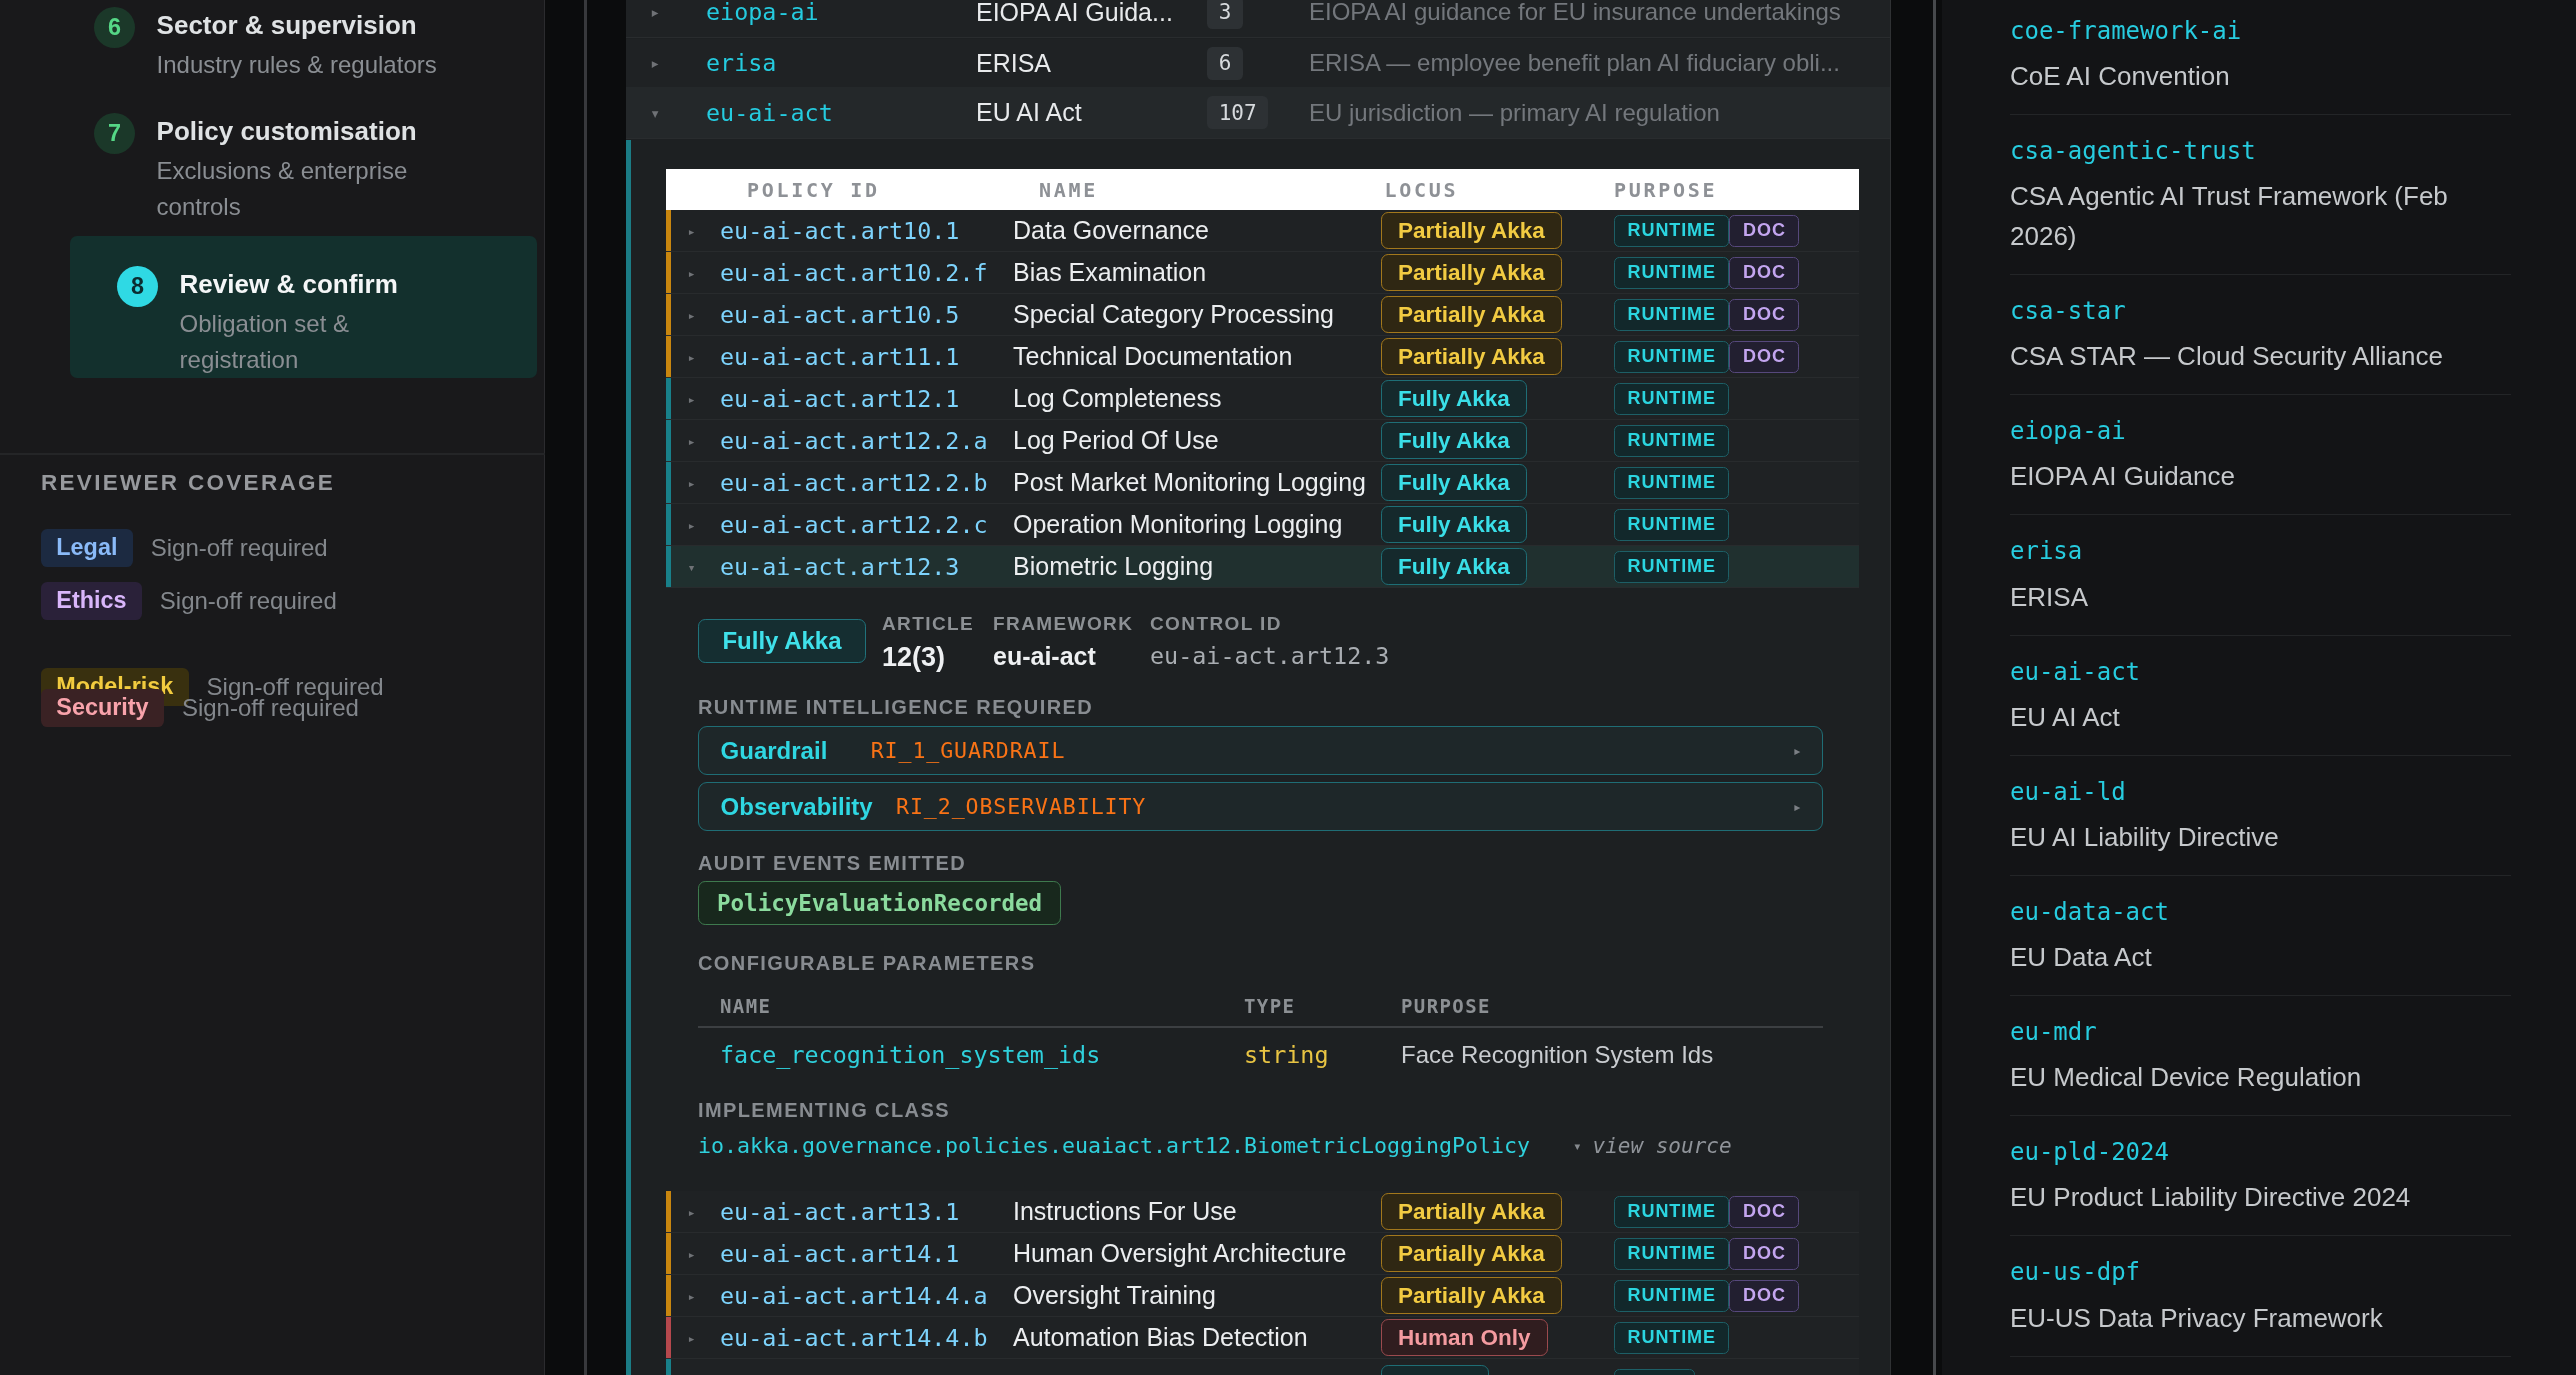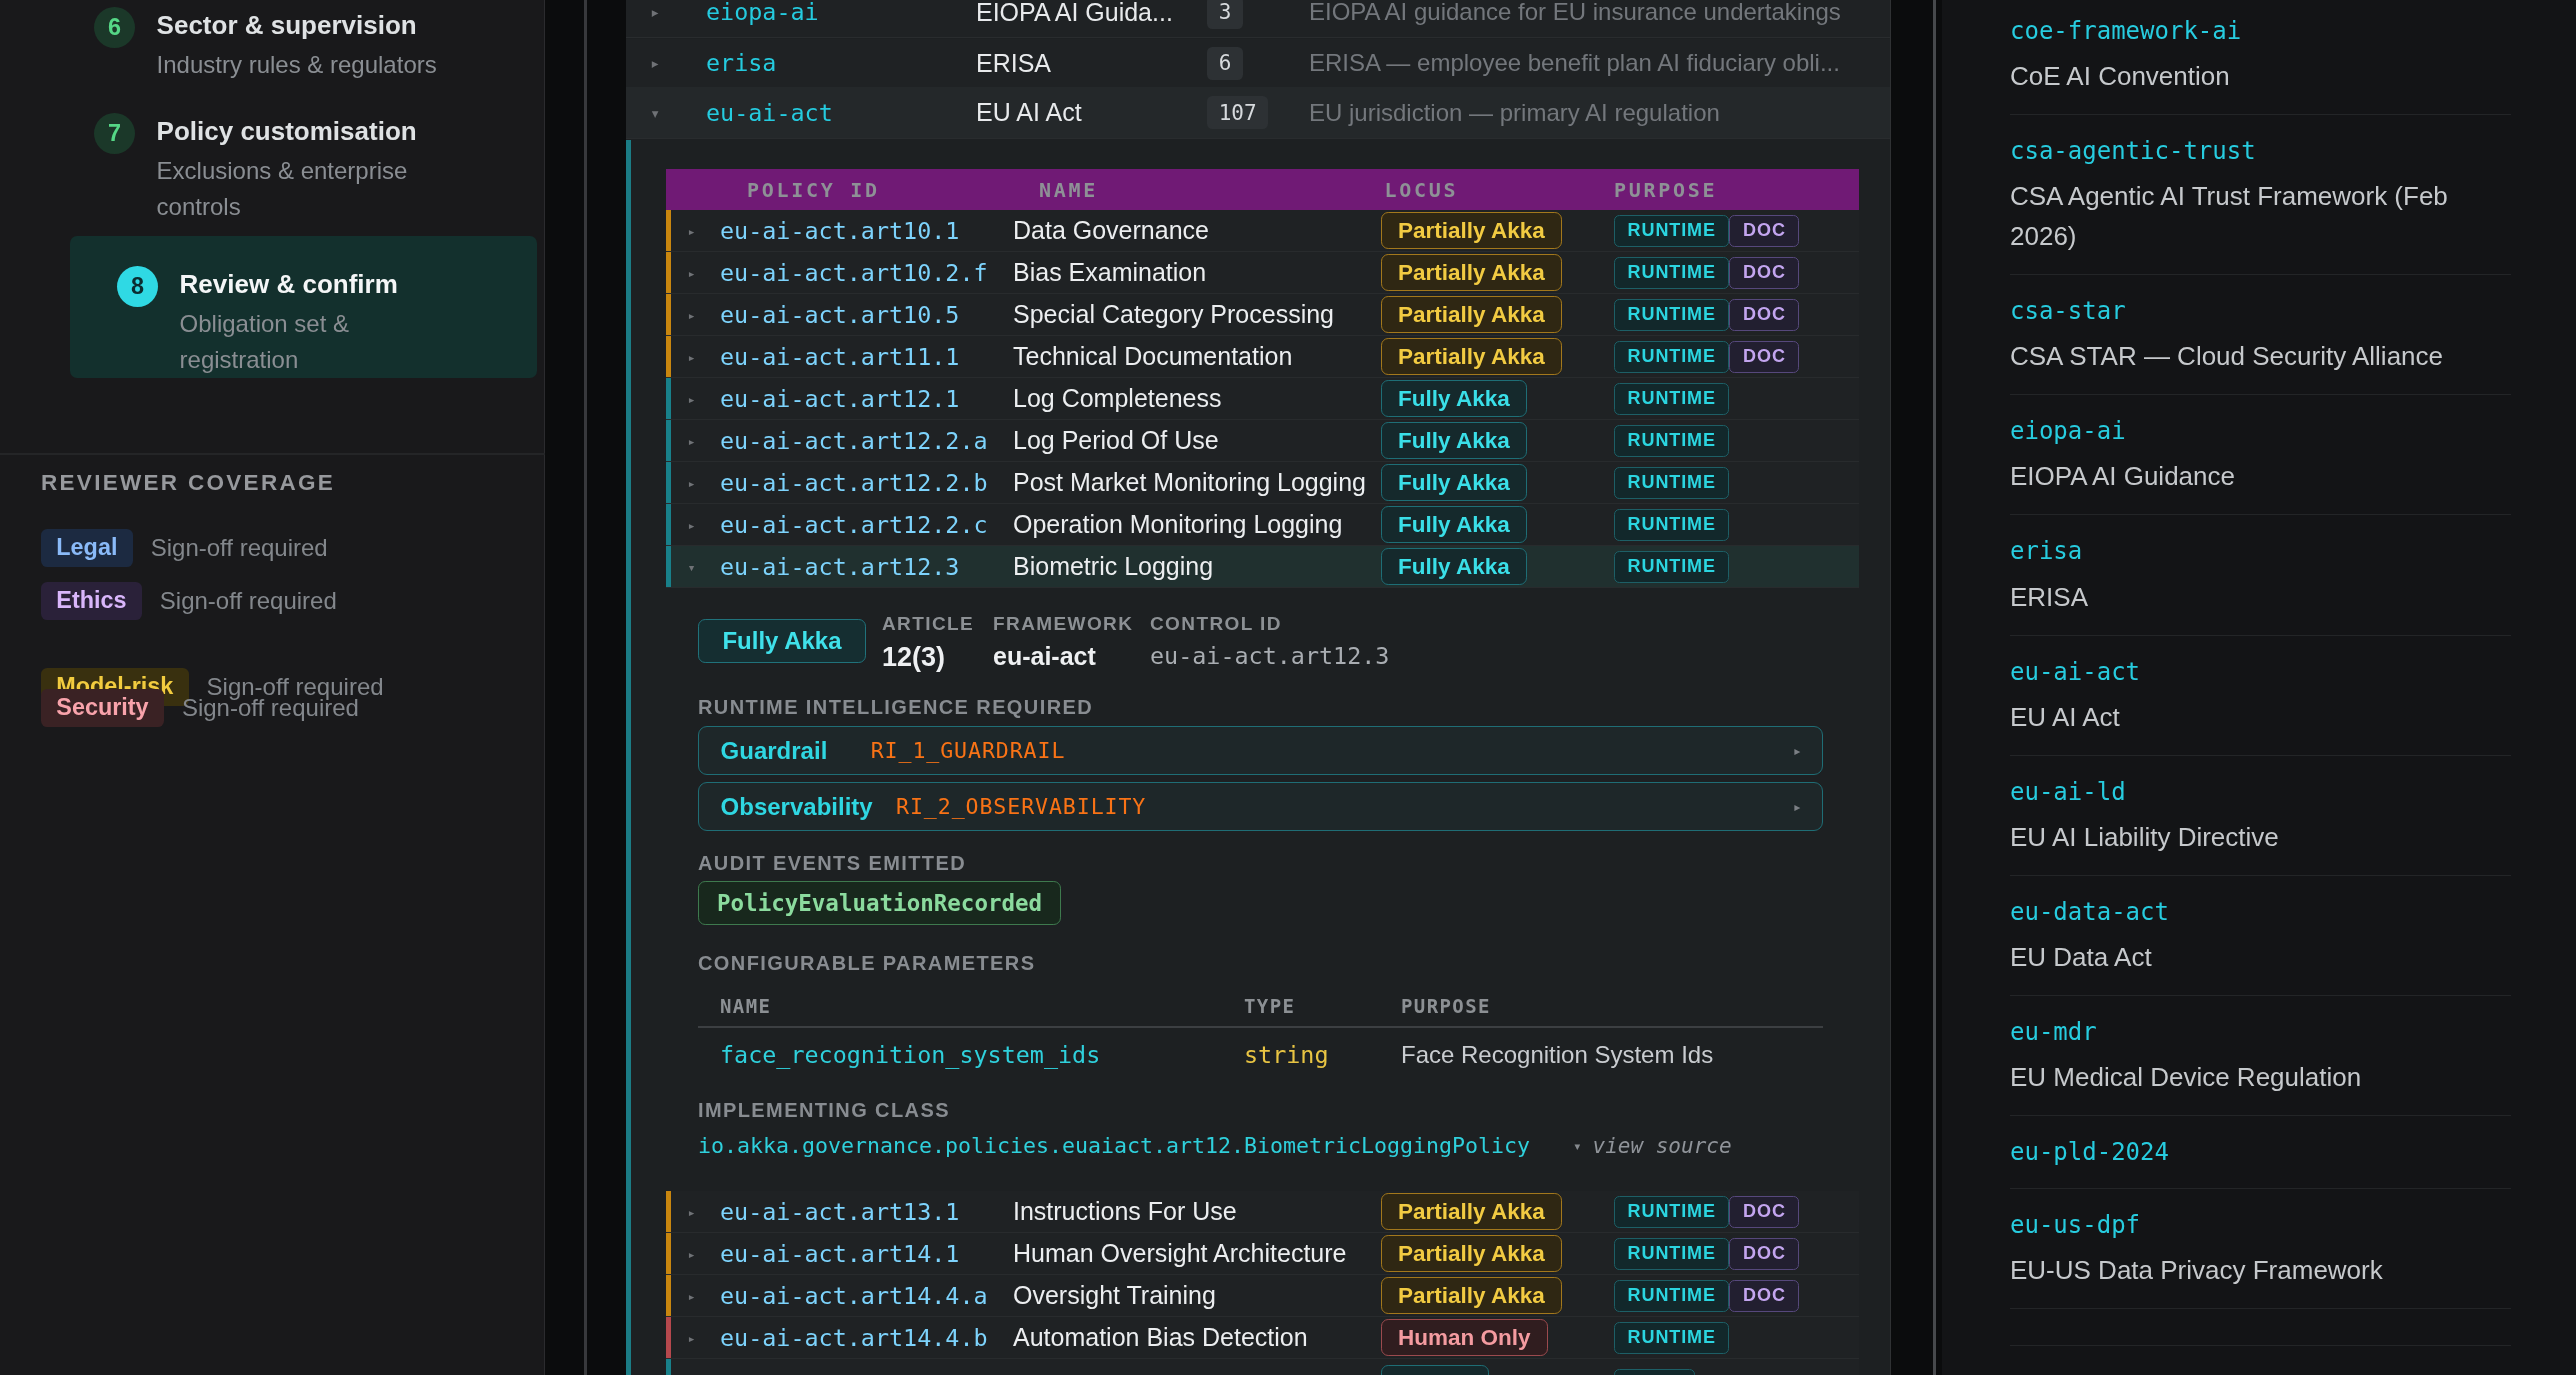--- a/index.html
+++ b/index.html
@@ -63,21 +63,21 @@
   .fw-name { position:absolute; left:350px; width:225px; font-size:25px; color:#e8eaec;
     white-space:nowrap; overflow:hidden; }
   .fw-count { position:absolute; left:581px; background:#2d3134; border-radius:5.4px;
     padding:4.5px 11.7px; font-size:21px; color:#d7dadd; }
   .fw-desc { position:absolute; left:683px; width:540px; font-size:24px; color:#73777c; white-space:nowrap; overflow:hidden; }
 
   .expand-accent { position:absolute; left:0; top:140px; width:4.5px; height:1236px; background:#1b7c85; }
 
   .ptable { position:absolute; left:40px; top:169px; width:1193px; }
   .pheader { display:grid; grid-template-columns:54px 293px 368px 207px 1fr; align-items:center;
-    height:41px; background:#701a75; }
+    height:41px; background:#ffffff; }
   .pheader span { font-family:"DejaVu Sans Mono", monospace; font-size:20px; letter-spacing:2.7px;
     color:#8e9196; font-weight:700; }
   .ph-id { grid-column:2; padding-left:27px; }
   .ph-name { padding-left:26px; }
   .ph-locus { padding-left:3.6px; }
   .ph-req { padding-left:26px; }
 
   .prow { position:relative; display:grid; grid-template-columns:54px 293px 368px 207px 1fr;
     align-items:center; height:42px; background:#1f2224; border-bottom:0.9px solid #282b2d; cursor:default; }
   .prow .accent { position:absolute; left:0; top:0; width:5.4px; height:100%; }
@@ -489,20 +489,21 @@
   <div class="rs-entry">
     <div class="rs-id mono">eu-data-act</div>
     <div class="rs-name">EU Data Act</div>
   </div>
   <div class="rs-entry">
     <div class="rs-id mono">eu-mdr</div>
     <div class="rs-name">EU Medical Device Regulation</div>
   </div>
   <div class="rs-entry">
     <div class="rs-id mono">eu-pld-2024</div>
+    <div class="rs-name">EU Product Liability Directive 2024</div>
   </div>
   <div class="rs-entry">
     <div class="rs-id mono">eu-us-dpf</div>
     <div class="rs-name">EU-US Data Privacy Framework</div>
   </div>
   <div class="rs-entry">
     
     
   </div>
 

